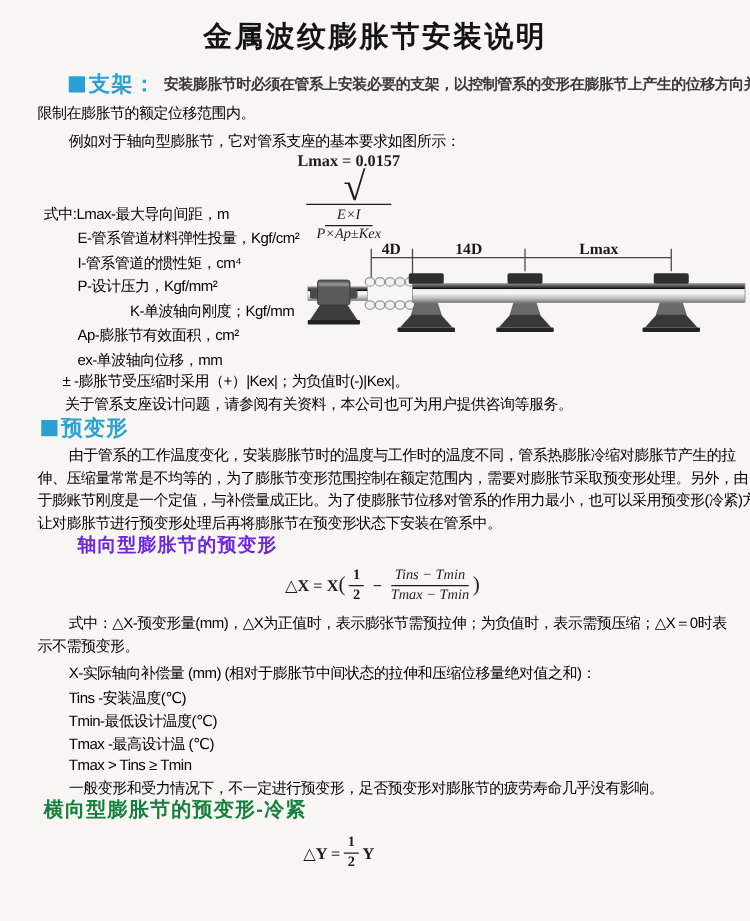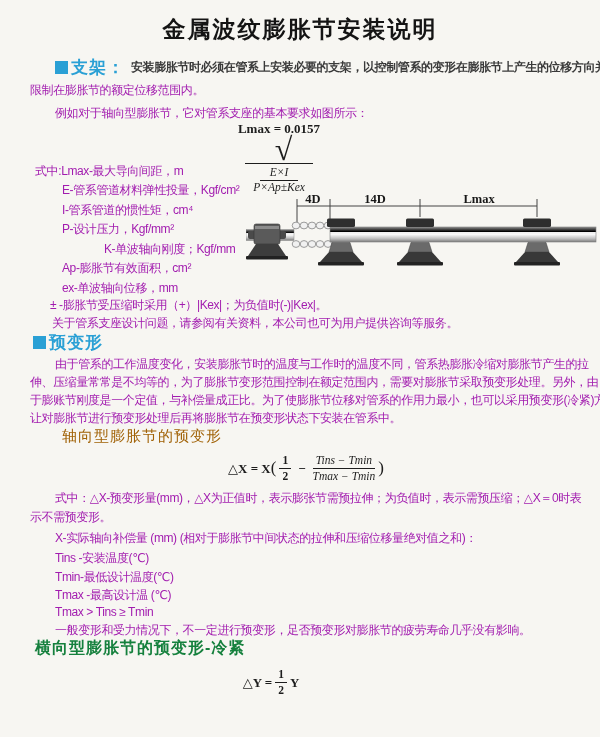--- a/index.html
+++ b/index.html
@@ -1,25 +1,25 @@
 <!DOCTYPE html>
 <html><head>
 <meta charset="utf-8">
 <style>
   html,body{margin:0;padding:0;}
   body{background:#f7f6f2;font-family:"Liberation Sans","DejaVu Sans",sans-serif;}
   .page{position:relative;width:600px;height:697px;background:#f7f6f2;overflow:hidden;color:#383838;}
   .abs{position:absolute;white-space:nowrap;}
-  .t12{font-size:12px;letter-spacing:-0.4px;color:#a21caf;}
+  .t12{font-size:12px;letter-spacing:-0.4px;color:#000000;}
   .title{left:0;right:0;top:14px;text-align:center;font-size:23px;font-weight:700;color:#141414;letter-spacing:2px;}
   .sec-head{display:flex;align-items:center;}
   .sq{width:13px;height:13px;background:#2aa0d5;display:inline-block;margin-right:3px;}
   .sec-head .ht{font-size:17px;font-weight:700;color:#2aa0d5;letter-spacing:1px;}
   .sec-head .after{font-size:12px;letter-spacing:-0.4px;color:#3a3a3a;margin-left:6px;font-weight:700;}
-  .sub-head1{font-size:15px;font-weight:400;color:#a16207;letter-spacing:1px;}
+  .sub-head1{font-size:15px;font-weight:700;color:#6d28d9;letter-spacing:1px;}
   .sub-head2{font-size:16px;font-weight:700;color:#15803d;letter-spacing:1px;}
   .formula{font-family:"Liberation Serif","DejaVu Serif",serif;font-size:13px;font-weight:700;color:#1d1d1d;}
   .f-center{left:0;right:0;display:flex;justify-content:center;align-items:center;}
   .frac{display:inline-flex;flex-direction:column;align-items:center;vertical-align:middle;font-size:11.5px;line-height:1.15;margin:0 3px;}
   .frac .num{border-bottom:1.2px solid #1d1d1d;padding:0 3px 1px;}
   .frac .den{padding-top:1px;}
   .it{font-style:italic;font-weight:400;}
   .rad{font-size:32px;font-weight:400;line-height:26px;margin:0 -5px 0 4px;transform:translateY(-1px);}
   .sqrt-frac{border-top:1.6px solid #1d1d1d;padding:2px 8px 0;display:inline-flex;flex-direction:column;align-items:center;font-size:11.5px;line-height:1.15;}
   .sqrt-frac .num{border-bottom:1.2px solid #1d1d1d;padding:0 10px 1px;}

